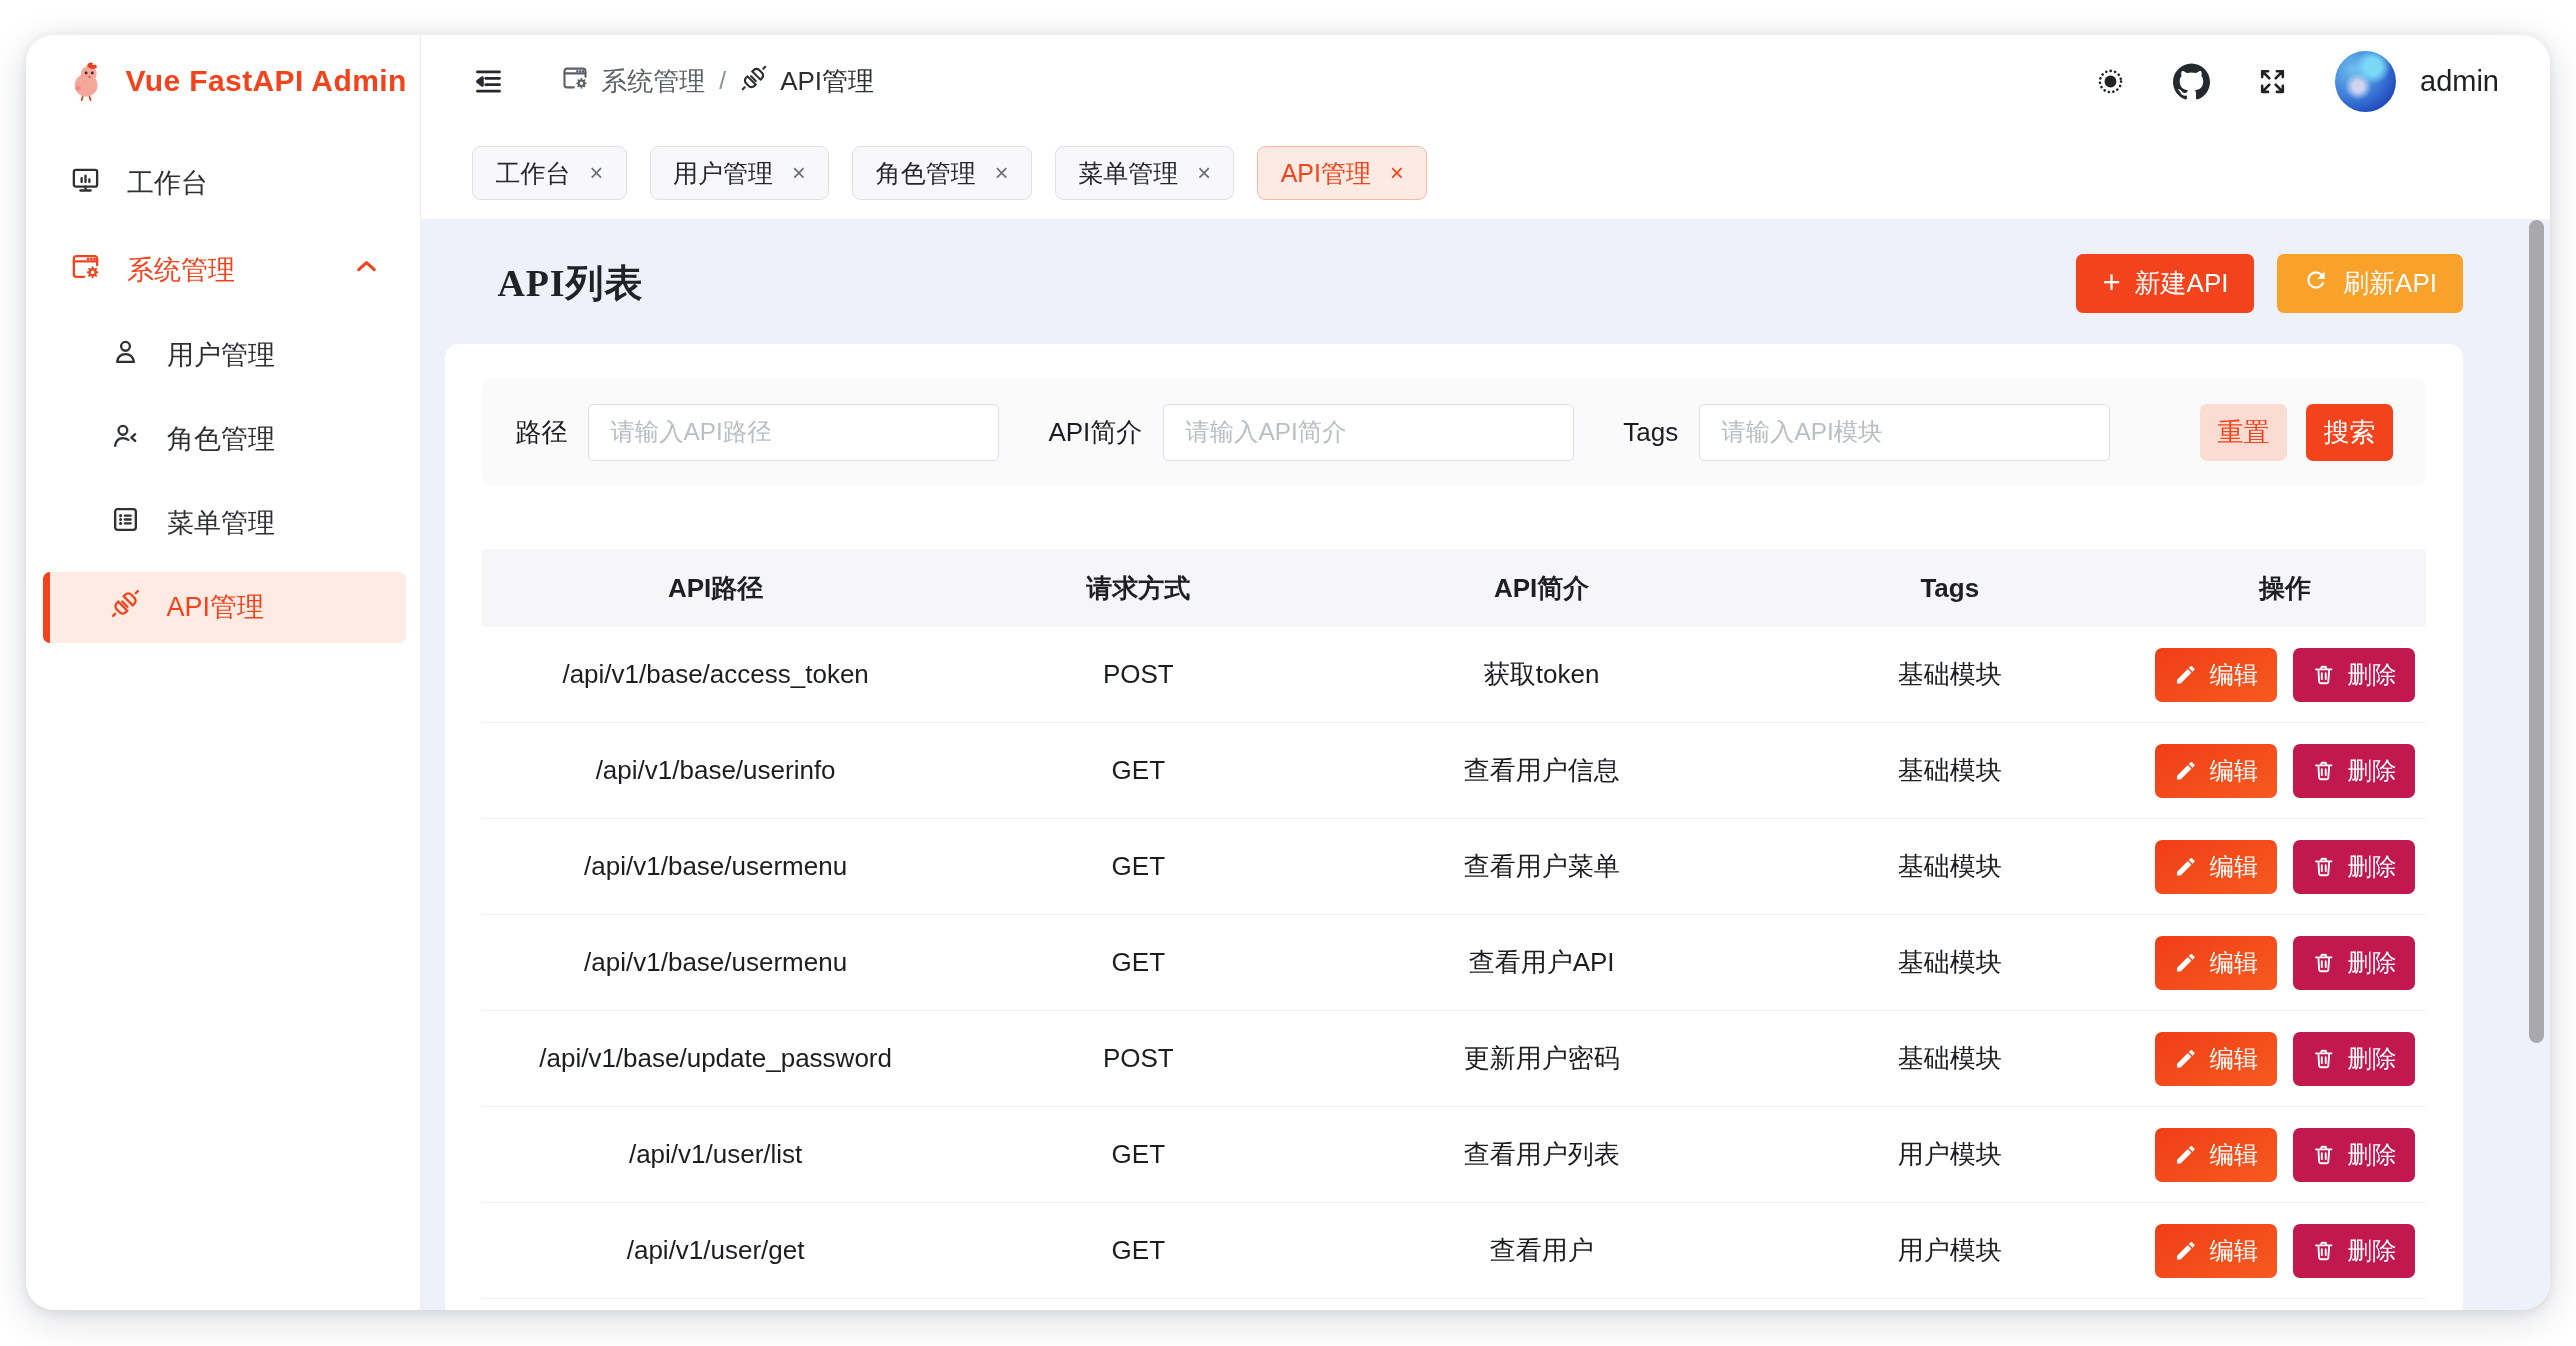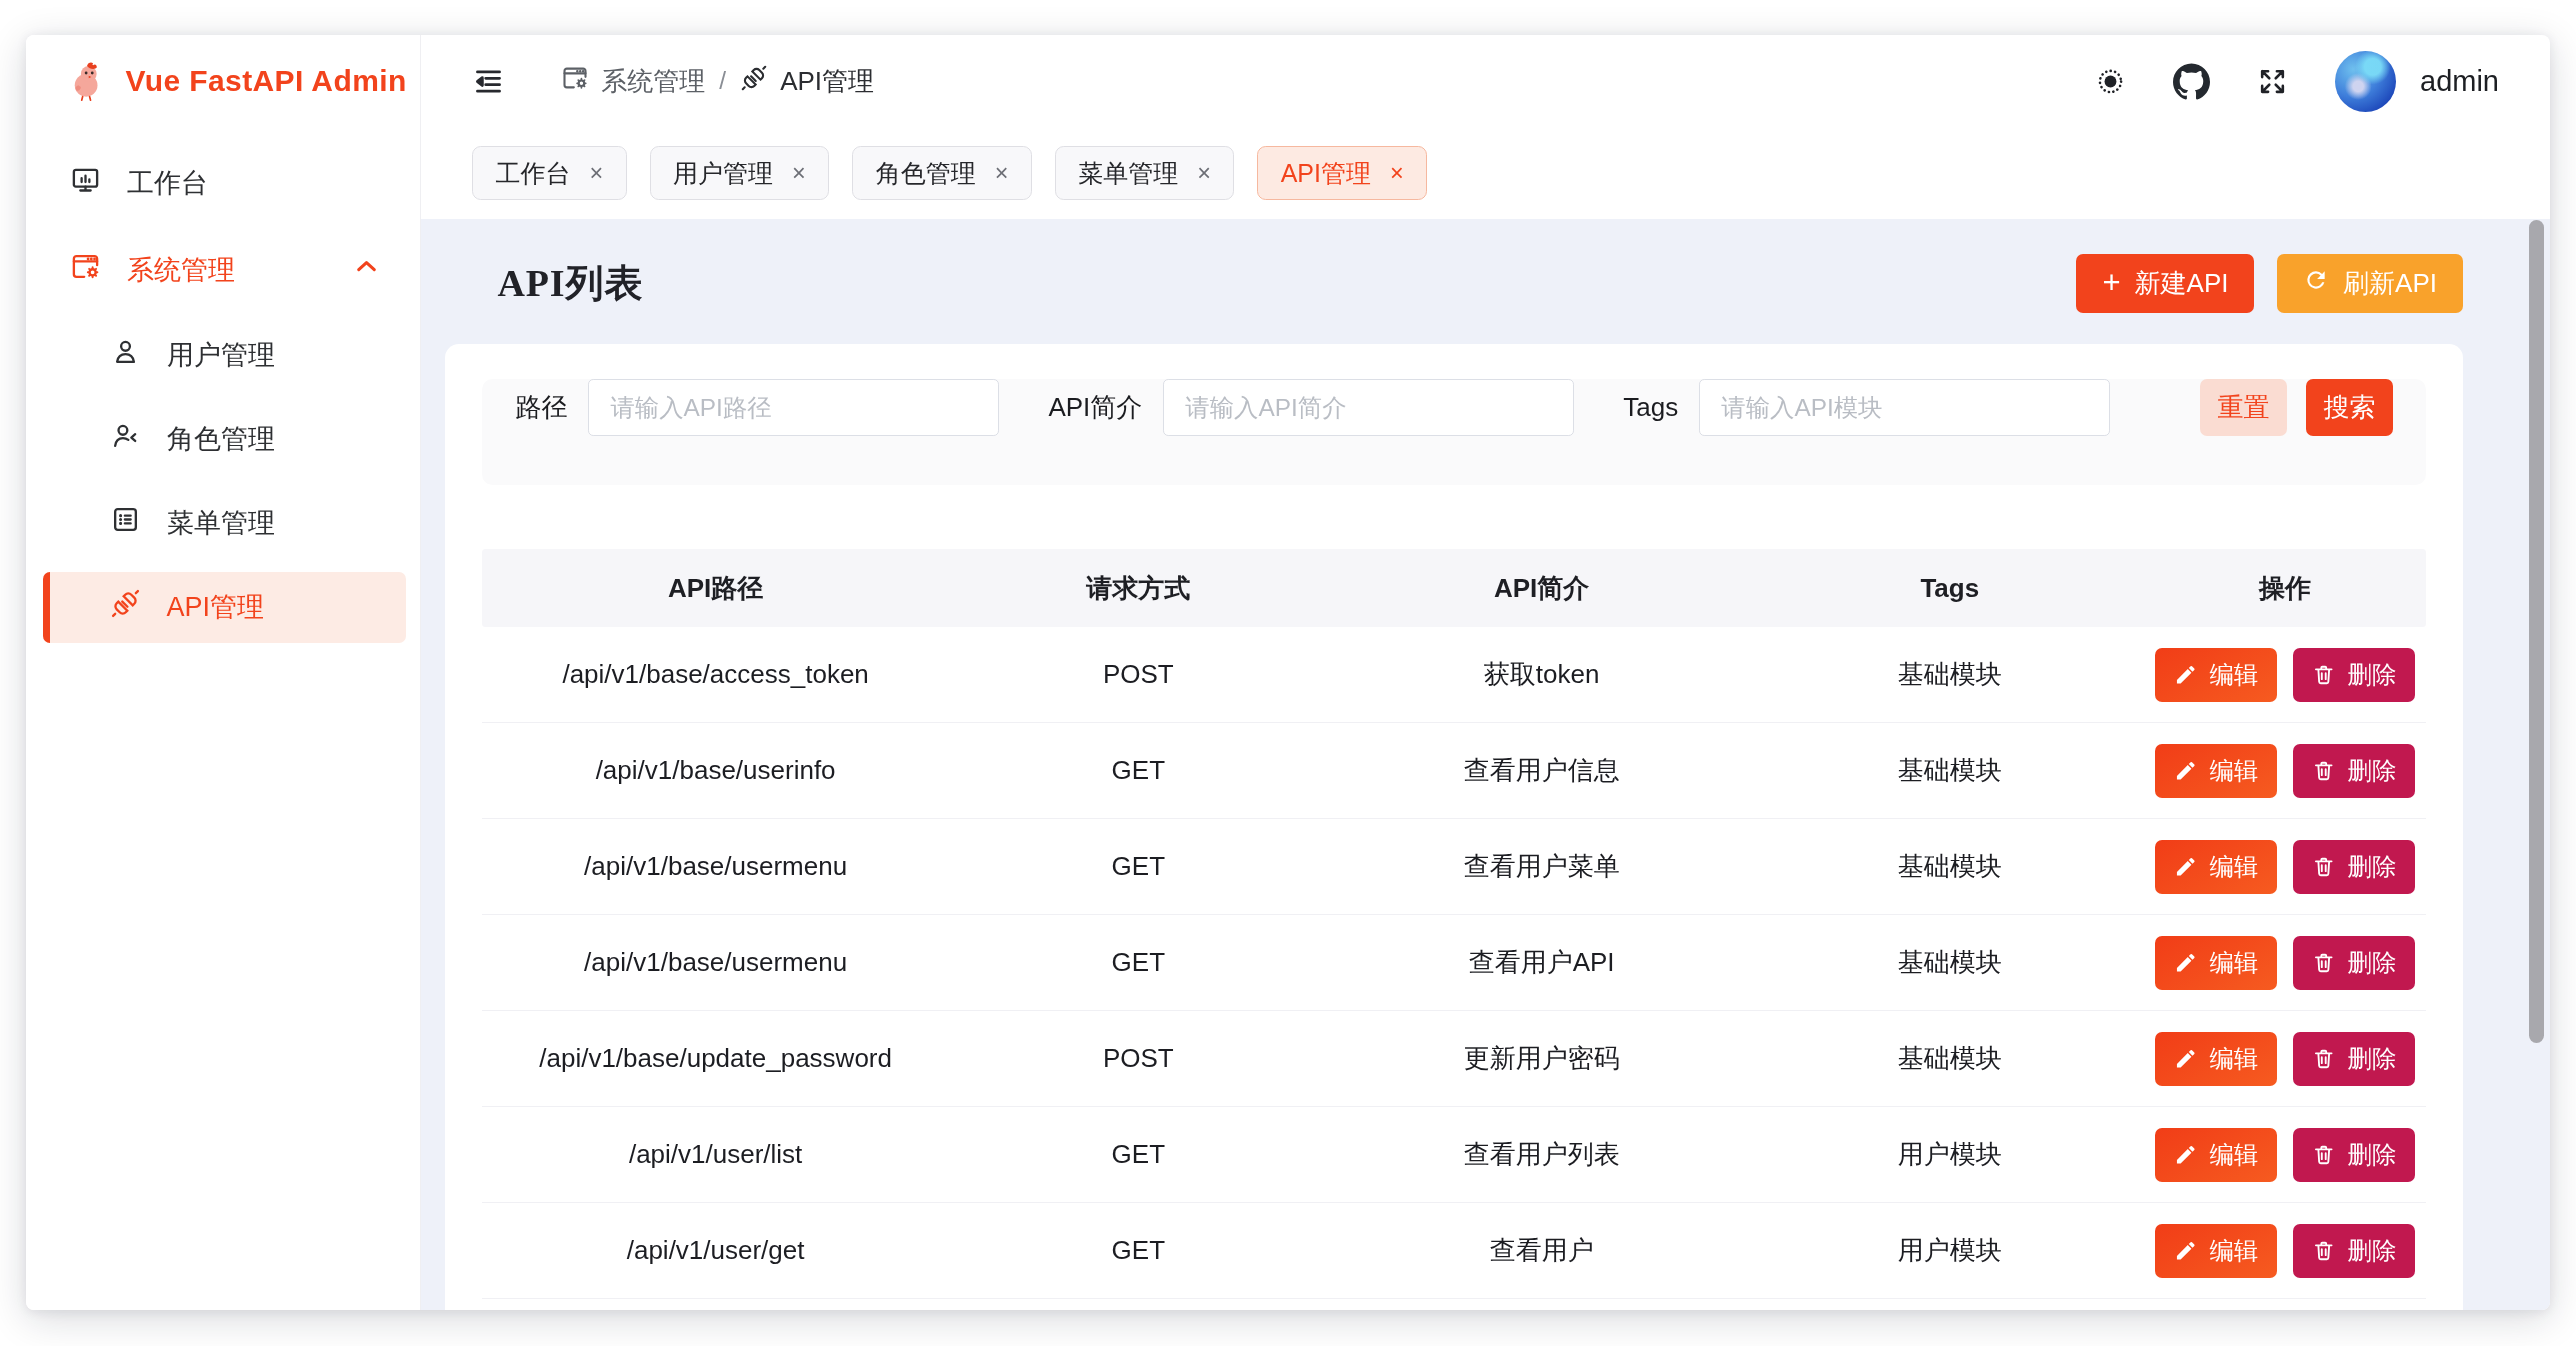--- a/index.html
+++ b/index.html
@@ -4,21 +4,21 @@
 <style>
   :root{
     --primary:#f2431c; --primary-dark:#e03a14; --primary-light:#fdebe4;
     --orange:#f9a22b; --delete:#c1184f; --content-bg:#eef1f9;
     --ink:#1e1f24; --ink-soft:#2e3033; --muted:#6d6f76; --border:#e3e3e8;
   }
   *{box-sizing:border-box; margin:0; padding:0;}
   html,body{width:2576px; height:1346px; background:#ffffff; overflow:hidden;
     font-family:"Liberation Sans","DejaVu Sans",sans-serif; -webkit-font-smoothing:antialiased;}
   .frame{position:absolute; left:26px; top:35px; width:2524px; height:1275px; background:#fff;
-    border-radius:8px; overflow:hidden; display:flex;
+    border-radius:28px; overflow:hidden; display:flex;
     box-shadow:0 8.7px 38px rgba(20,24,46,.16), 0 1.7px 10.5px rgba(20,24,46,.08);}
   
   .sidebar{flex:0 0 395px; border-right:0.9px solid #efeff2; display:flex; flex-direction:column; background:#fff;}
   .logo{height:92px; display:flex; align-items:center; gap:17.4px; padding-left:40px;}
   .logo-text{color:var(--primary); font-size:30px; font-weight:700; letter-spacing:0.4px;}
   .nav{padding-top:12.2px;}
   .nav-item{height:87px; display:flex; align-items:center; gap:26px; padding-left:44px;
     font-size:27px; color:var(--ink-soft); cursor:pointer; position:relative;}
   .nav-item svg{width:31px; height:31px; flex:0 0 31px;}
   .nav-item.parent-open{color:var(--primary);}
@@ -61,21 +61,21 @@
   .page-title{font-size:38px; font-weight:600; color:#212228; letter-spacing:0.9px;font-family:Liberation Serif, serif;}
   .title-actions{margin-left:auto; display:flex; gap:22.6px;}
   .btn{height:59px; display:flex; align-items:center; gap:14px; padding:0 26px; border:none;
     border-radius:7px; color:#fff; font-size:26px; cursor:pointer; font-family:inherit;}
   .btn svg{width:26px; height:26px;}
   .btn-create{background:var(--primary);}
   .btn-refresh{background:var(--orange);}
   .plus-glyph{font-size:31px; line-height:1; font-weight:400; margin-top:-2.6px;}
   
   .card{background:#fff; border-radius:14px; padding:35px 37px; height:1010px;}
-  .filterbar{background:#fafafb; border-radius:10.5px; height:106px; display:flex; align-items:flex-start; padding:0 33px;}
+  .filterbar{background:#fafafb; border-radius:10.5px; height:106px; display:flex; align-items:center; padding:0 33px;}
   .f-field{display:flex; align-items:center; margin-right:49px;}
   .f-label{font-size:26px; color:#1b1c20; margin-right:21px; white-space:nowrap;}
   .f-input{width:411px; height:57px; border:1.7px solid #dcdfe6; border-radius:5.2px; background:#fff;
     padding:0 21px; font-size:24.4px; color:#333; font-family:inherit; outline:none;}
   .f-input::placeholder{color:#b9bdc4;}
   .f-actions{margin-left:auto; display:flex; gap:19px;}
   .btn-reset{width:87px; height:57px; border:none; border-radius:7px; background:#fadcd2;
     color:var(--primary); font-size:26px; cursor:pointer; font-family:inherit;}
   .btn-search{width:87px; height:57px; border:none; border-radius:7px; background:var(--primary);
     color:#fff; font-size:26px; cursor:pointer; font-family:inherit;}

